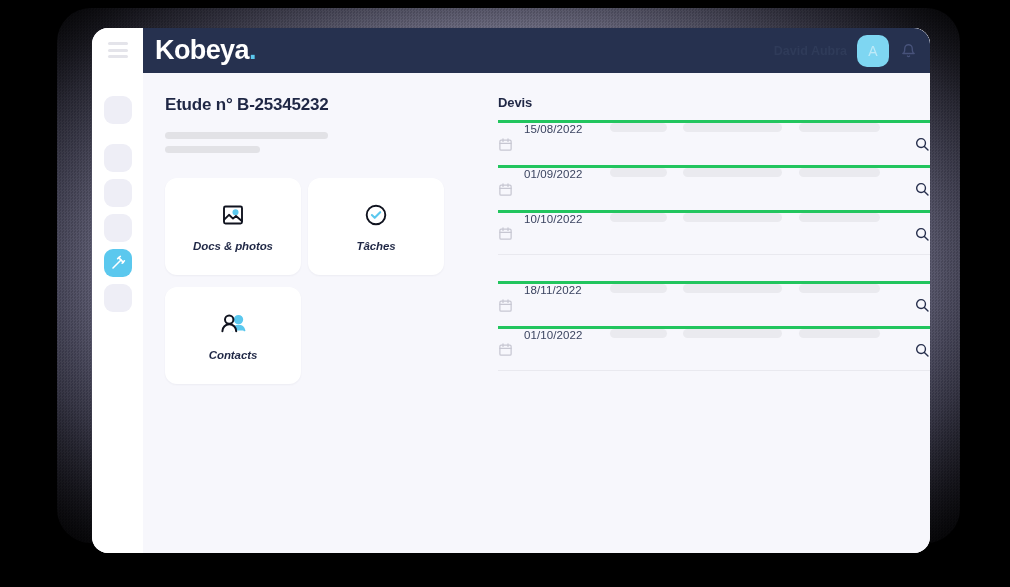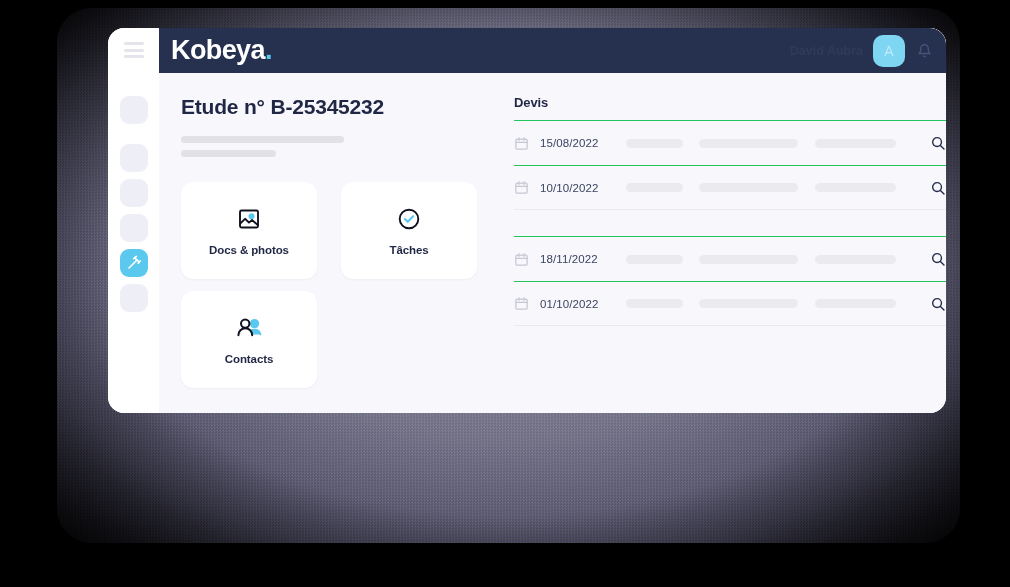--- a/index.html
+++ b/index.html
@@ -42,26 +42,25 @@
       radial-gradient(ellipse at 50% 50%, rgba(0,0,0,0) 62%, rgba(0,0,0,0.55) 84%, rgba(0,0,0,0.95) 100%);
     pointer-events: none;
   }
 
   
   #screen {
     position: absolute;
     left: 92px;
     top: 28px;
     width: 838px;
-    height: 385px;
+    height: 525px;
     background: #f7f7fc;
     border-radius: 16px 16px 16px 16px;
     overflow: hidden;
     display: flex;
-    margin-left: 16px;
   }
 
   
   #sidebar {
     width: 51px;
     height: 100%;
     background: #ffffff;
     flex: 0 0 51px;
     display: flex;
     flex-direction: column;
@@ -159,38 +158,39 @@
     padding: 22px 0 0 0;
     min-height: 0;
   }
   #left-pane {
     width: 355px;
     flex: 0 0 355px;
     padding-left: 22px;
     padding-right: 10px;
   }
   #page-title {
-    font-size: 21px;
+    font-size: 17px;
     font-weight: bold;
     color: #1f2745;
     letter-spacing: -0.2px;
   }
   .skel-bar {
     background: #e2e2e6;
     border-radius: 4px;
     height: 7px;
   }
   #skel-1 { width: 163px; margin-top: 17px; }
   #skel-2 { width: 95px; margin-top: 7px; }
 
   #card-grid {
     margin-top: 25px;
     display: grid;
     grid-template-columns: 136px 136px;
-    gap: 12px 24px;
+    gap: 12px 7px;
+    font-style: italic;
   }
   .tile {
     position: relative;
     height: 97px;
     background: #ffffff;
     border-radius: 12px;
     display: flex;
     flex-direction: column;
     align-items: center;
     justify-content: center;
@@ -229,23 +229,22 @@
   .section { margin-bottom: 26px; }
   .section-title {
     font-size: 13px;
     font-weight: bold;
     color: #1f2745;
     margin-bottom: 10px;
     letter-spacing: -0.1px;
   }
   .row {
     display: flex;
-    align-items: center;
     height: 45px;
-    border-top: 1px solid #22c55e;
+    border-top: 3px solid #22c55e;
     cursor: pointer;
   }
   .row:last-child { border-bottom: 1px solid #e9e9ef; }
   .row-cal { flex: 0 0 26px; display: flex; align-items: center; }
   .row-date {
     flex: 0 0 86px;
     font-size: 11.5px;
     color: #3b4460;
     letter-spacing: 0.1px;
   }
@@ -372,20 +371,39 @@
             <div class="row-ph ph-c"></div>
             <div class="row-spacer"></div>
             <div class="row-search">
               <svg width="16" height="16" viewBox="0 0 24 24" fill="none" stroke="#272f4d" stroke-width="2.1" stroke-linecap="round">
                 <circle cx="10.6" cy="10.6" r="6.6"></circle>
                 <path d="M15.6 15.6 L21 21"></path>
               </svg>
             </div>
           </div>
 
+          <div class="row">
+            <div class="row-cal">
+              <svg width="15" height="15" viewBox="0 0 24 24" fill="none" stroke="#c7c7d2" stroke-width="2" stroke-linecap="round" stroke-linejoin="round">
+                <rect x="3" y="5" width="18" height="16" rx="2"></rect>
+                <path d="M3 10h18M8 3v4M16 3v4"></path>
+              </svg>
+            </div>
+            <div class="row-date">01/09/2022</div>
+            <div class="row-ph ph-a"></div>
+            <div class="row-ph ph-b"></div>
+            <div class="row-ph ph-c"></div>
+            <div class="row-spacer"></div>
+            <div class="row-search">
+              <svg width="16" height="16" viewBox="0 0 24 24" fill="none" stroke="#272f4d" stroke-width="2.1" stroke-linecap="round">
+                <circle cx="10.6" cy="10.6" r="6.6"></circle>
+                <path d="M15.6 15.6 L21 21"></path>
+              </svg>
+            </div>
+          </div>
 
           <div class="row">
             <div class="row-cal">
               <svg width="15" height="15" viewBox="0 0 24 24" fill="none" stroke="#c7c7d2" stroke-width="2" stroke-linecap="round" stroke-linejoin="round">
                 <rect x="3" y="5" width="18" height="16" rx="2"></rect>
                 <path d="M3 10h18M8 3v4M16 3v4"></path>
               </svg>
             </div>
             <div class="row-date">10/10/2022</div>
             <div class="row-ph ph-a"></div>

